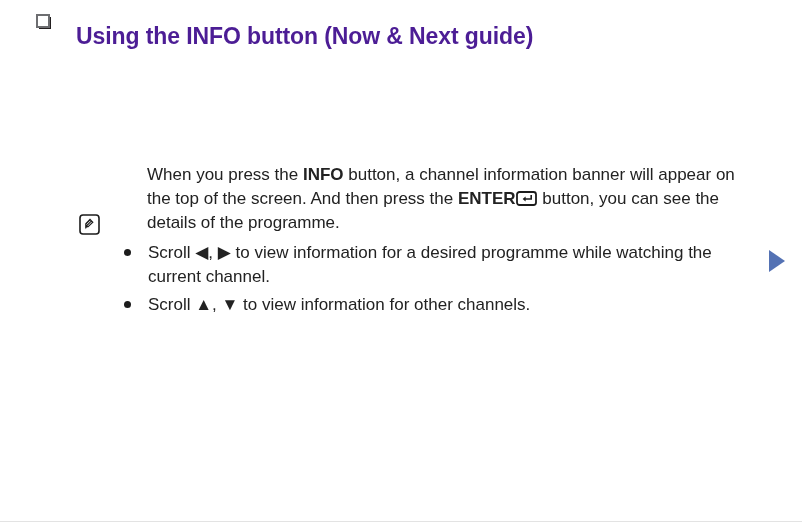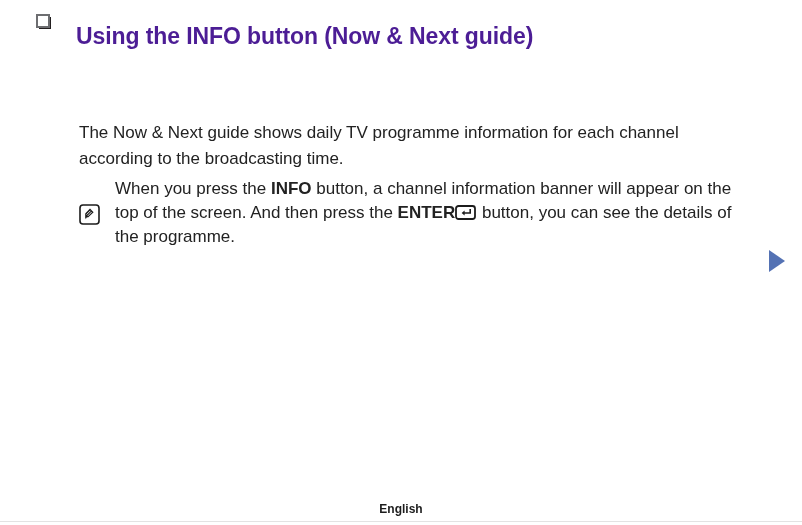--- a/index.html
+++ b/index.html
@@ -75,24 +75,25 @@
     line-height: 26px;
     color: #222222;
   }
   #para-1 { top: 51px; }
   #para-2 { top: 103px; }
 
   
   .note {
     position: absolute;
     left: 79px;
-    top: 177px;
+    top: 163px;
     width: 676px;
     display: flex;
-    align-items: center;
+    align-items: flex-end;
+    gap: 32px;
   }
   .note-icon {
     flex: 0 0 auto;
     width: 21px;
     height: 21px;
     margin-top: 3px;
     margin-right: 15px;
   }
   .note-text {
     font-size: 17px;
@@ -172,40 +173,48 @@
 </head>
 <body>
 
 <div class="page">
 
   <div class="title-row">
     <span class="title-marker"></span>
     <h1 class="title-text">Using the INFO button (Now &amp; Next guide)</h1>
   </div>
 
-  <p class="para" id="para-2">The Now &amp; Next guide shows daily TV programme information for each channel according to the broadcasting time.</p>
 
   <div class="note">
     <span class="note-icon">
       <svg width="21" height="21" viewBox="0 0 21 21">
         <rect x="1" y="1" width="19" height="19" rx="3" ry="3" fill="#ffffff" stroke="#1c1c1c" stroke-width="1.6"></rect>
         <path d="M6.2 15.2 L6.2 9.6 L11.0 4.6 L14.6 8.2 L9.6 13.0 Z" fill="#1c1c1c"></path>
         <path d="M6.2 15.2 L8.6 13.4" stroke="#ffffff" stroke-width="0.9" fill="none"></path>
         <path d="M7.6 10.6 L11.4 6.8" stroke="#ffffff" stroke-width="0.9" fill="none"></path>
         <path d="M8.8 11.9 L12.6 8.0" stroke="#ffffff" stroke-width="0.9" fill="none"></path>
       </svg>
     </span>
     <div class="note-text">
       <span>When you press the </span><b>INFO</b><span> button, a channel information banner will appear on the top of the screen. And then press the </span><b>ENTER</b><span class="enter-key"><svg width="21" height="15" viewBox="0 0 21 15">
             <rect x="1" y="1" width="19" height="13" rx="2.5" ry="2.5" fill="#ffffff" stroke="#1c1c1c" stroke-width="1.8"></rect>
             <path d="M15.2 4.0 L15.2 8.0 L8.6 8.0" stroke="#1c1c1c" stroke-width="1.6" fill="none"></path>
             <path d="M9.6 5.6 L6.6 8.0 L9.6 10.4 Z" fill="#1c1c1c"></path>
           </svg></span><span> button, you can see the details of the programme.</span>
     </div>
   </div>
 
+  <div class="bullets">
+    <div class="bullet-item">
+      <span class="bullet-dot"></span>
+      <span>Scroll ◀, ▶ to view information for a desired programme while watching the current channel.</span>
+    </div>
+    <div class="bullet-item">
+      <span class="bullet-dot"></span>
+      <span>Scroll ▲, ▼ to view information for other channels.</span>
+    </div>
+  </div>
 
   <div class="nav-next"></div>
 
-  <div class="footer-label">English</div>
   <div class="footer-rule"></div>
 
 </div>
 
 </body></html>

